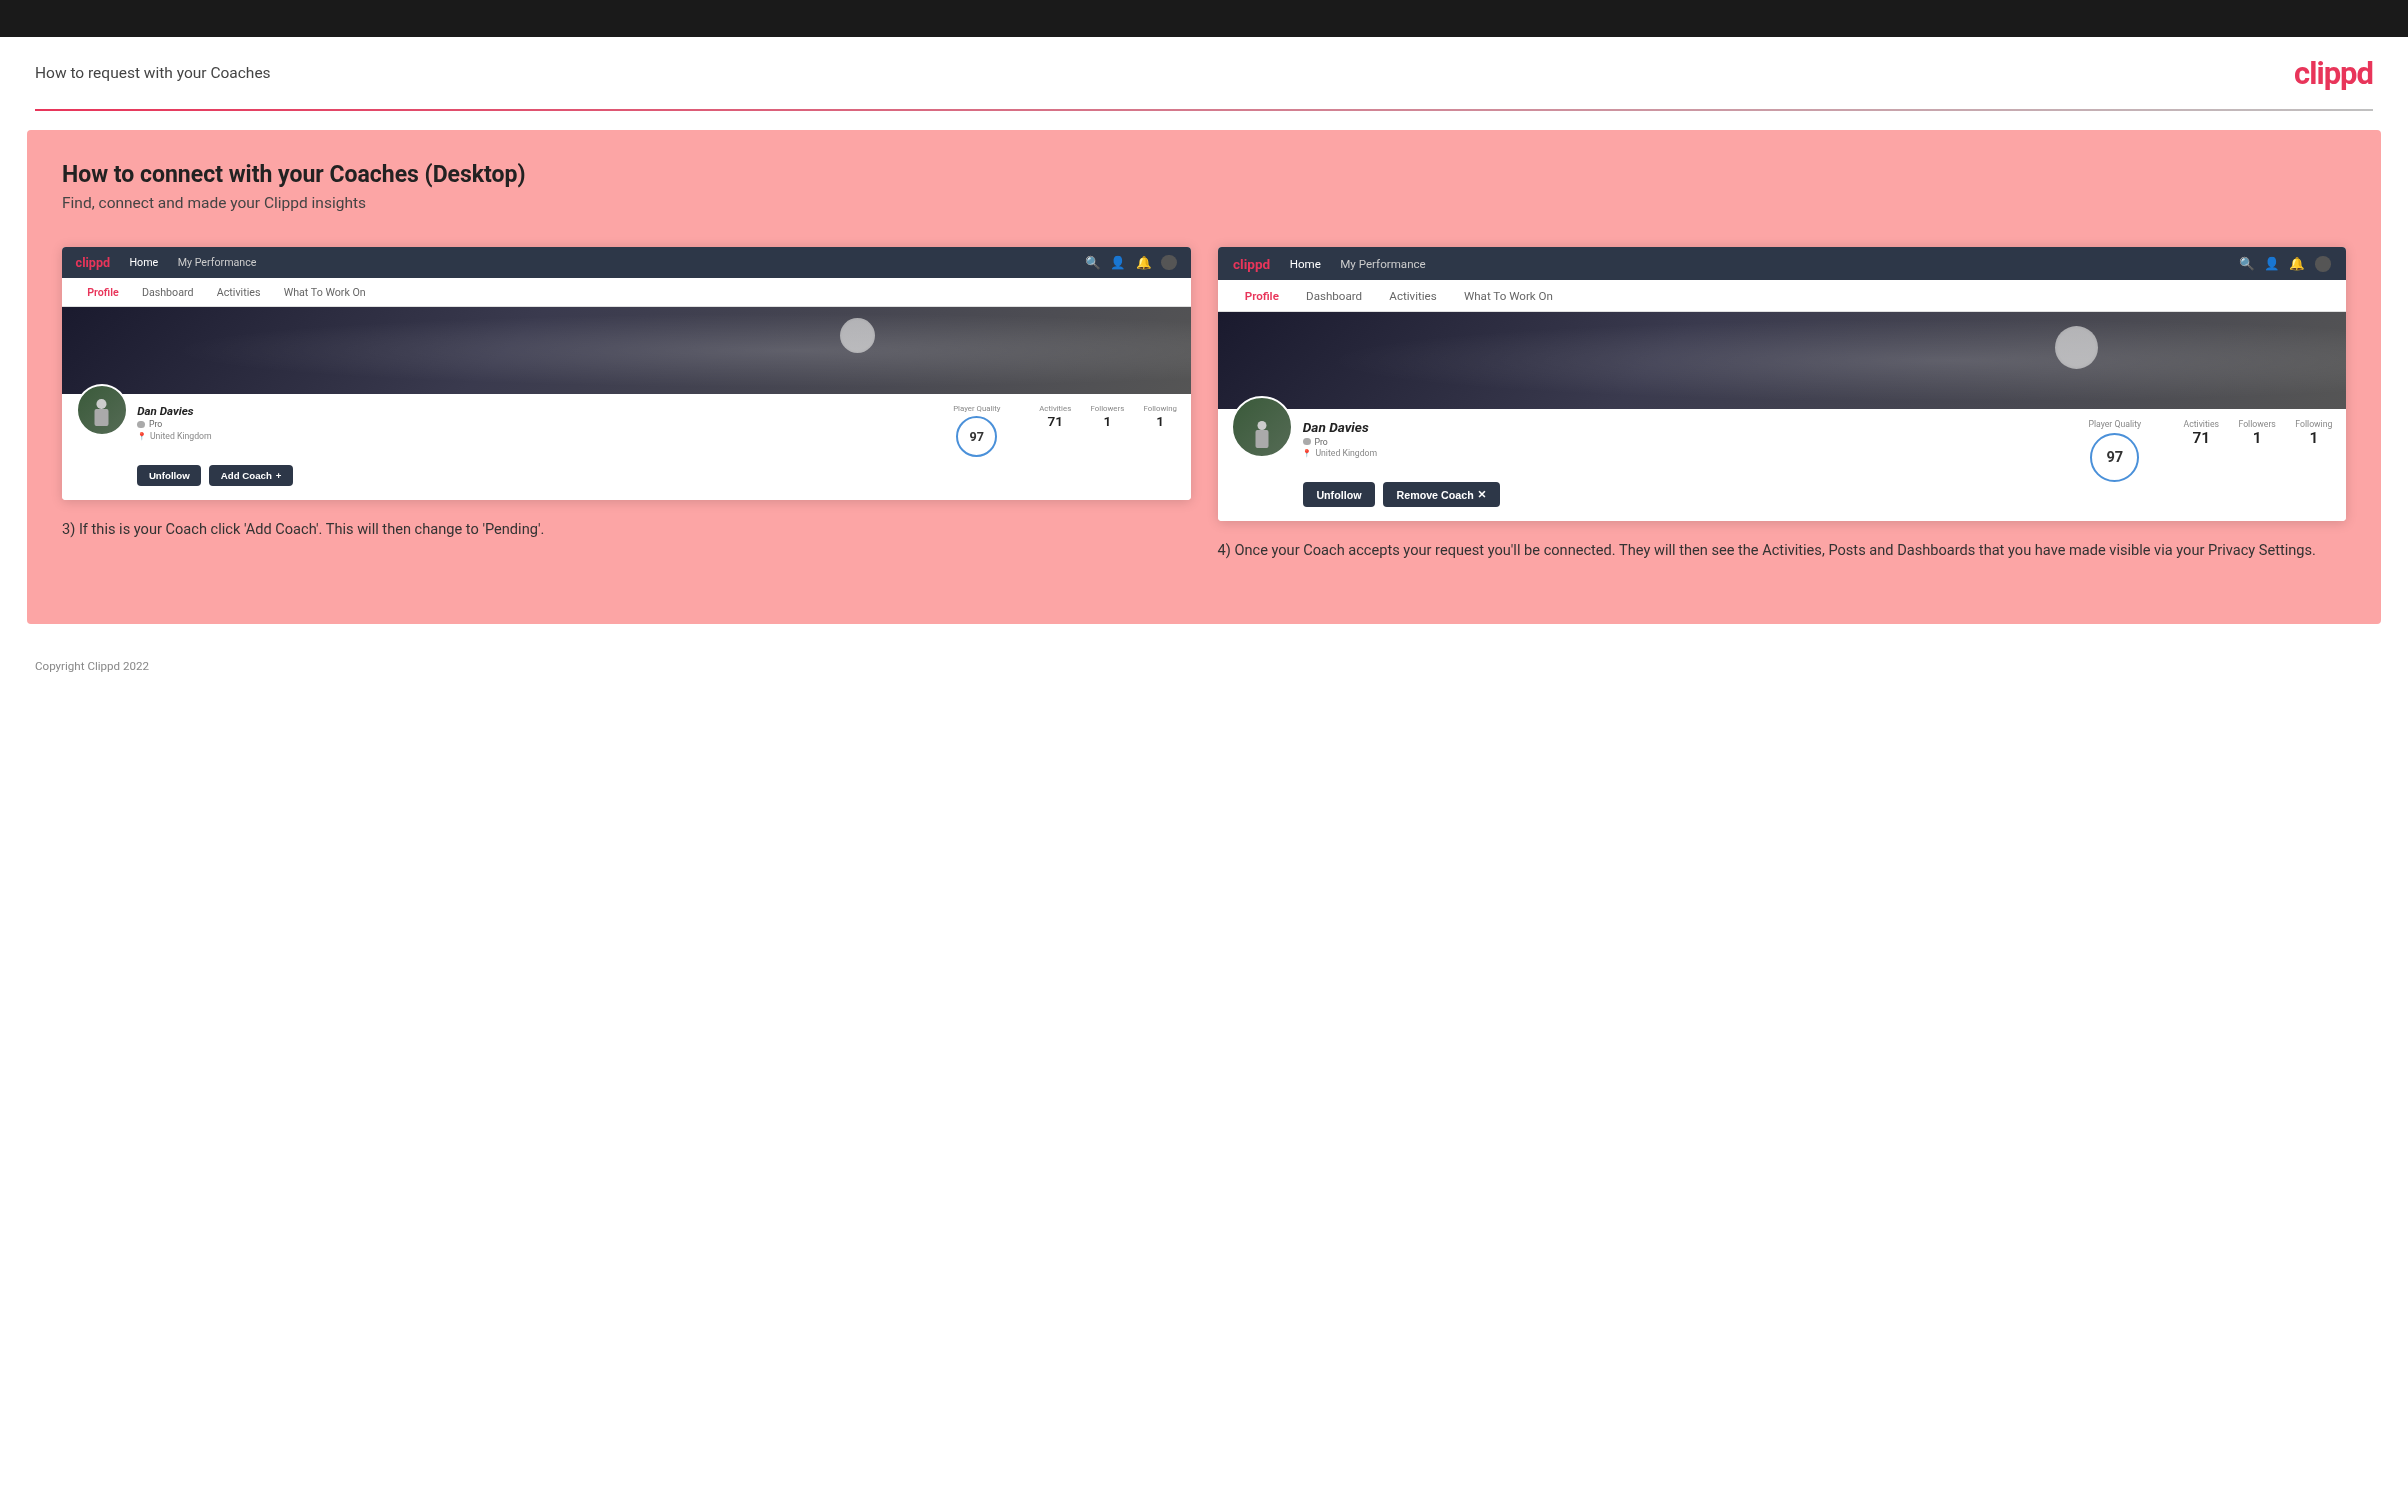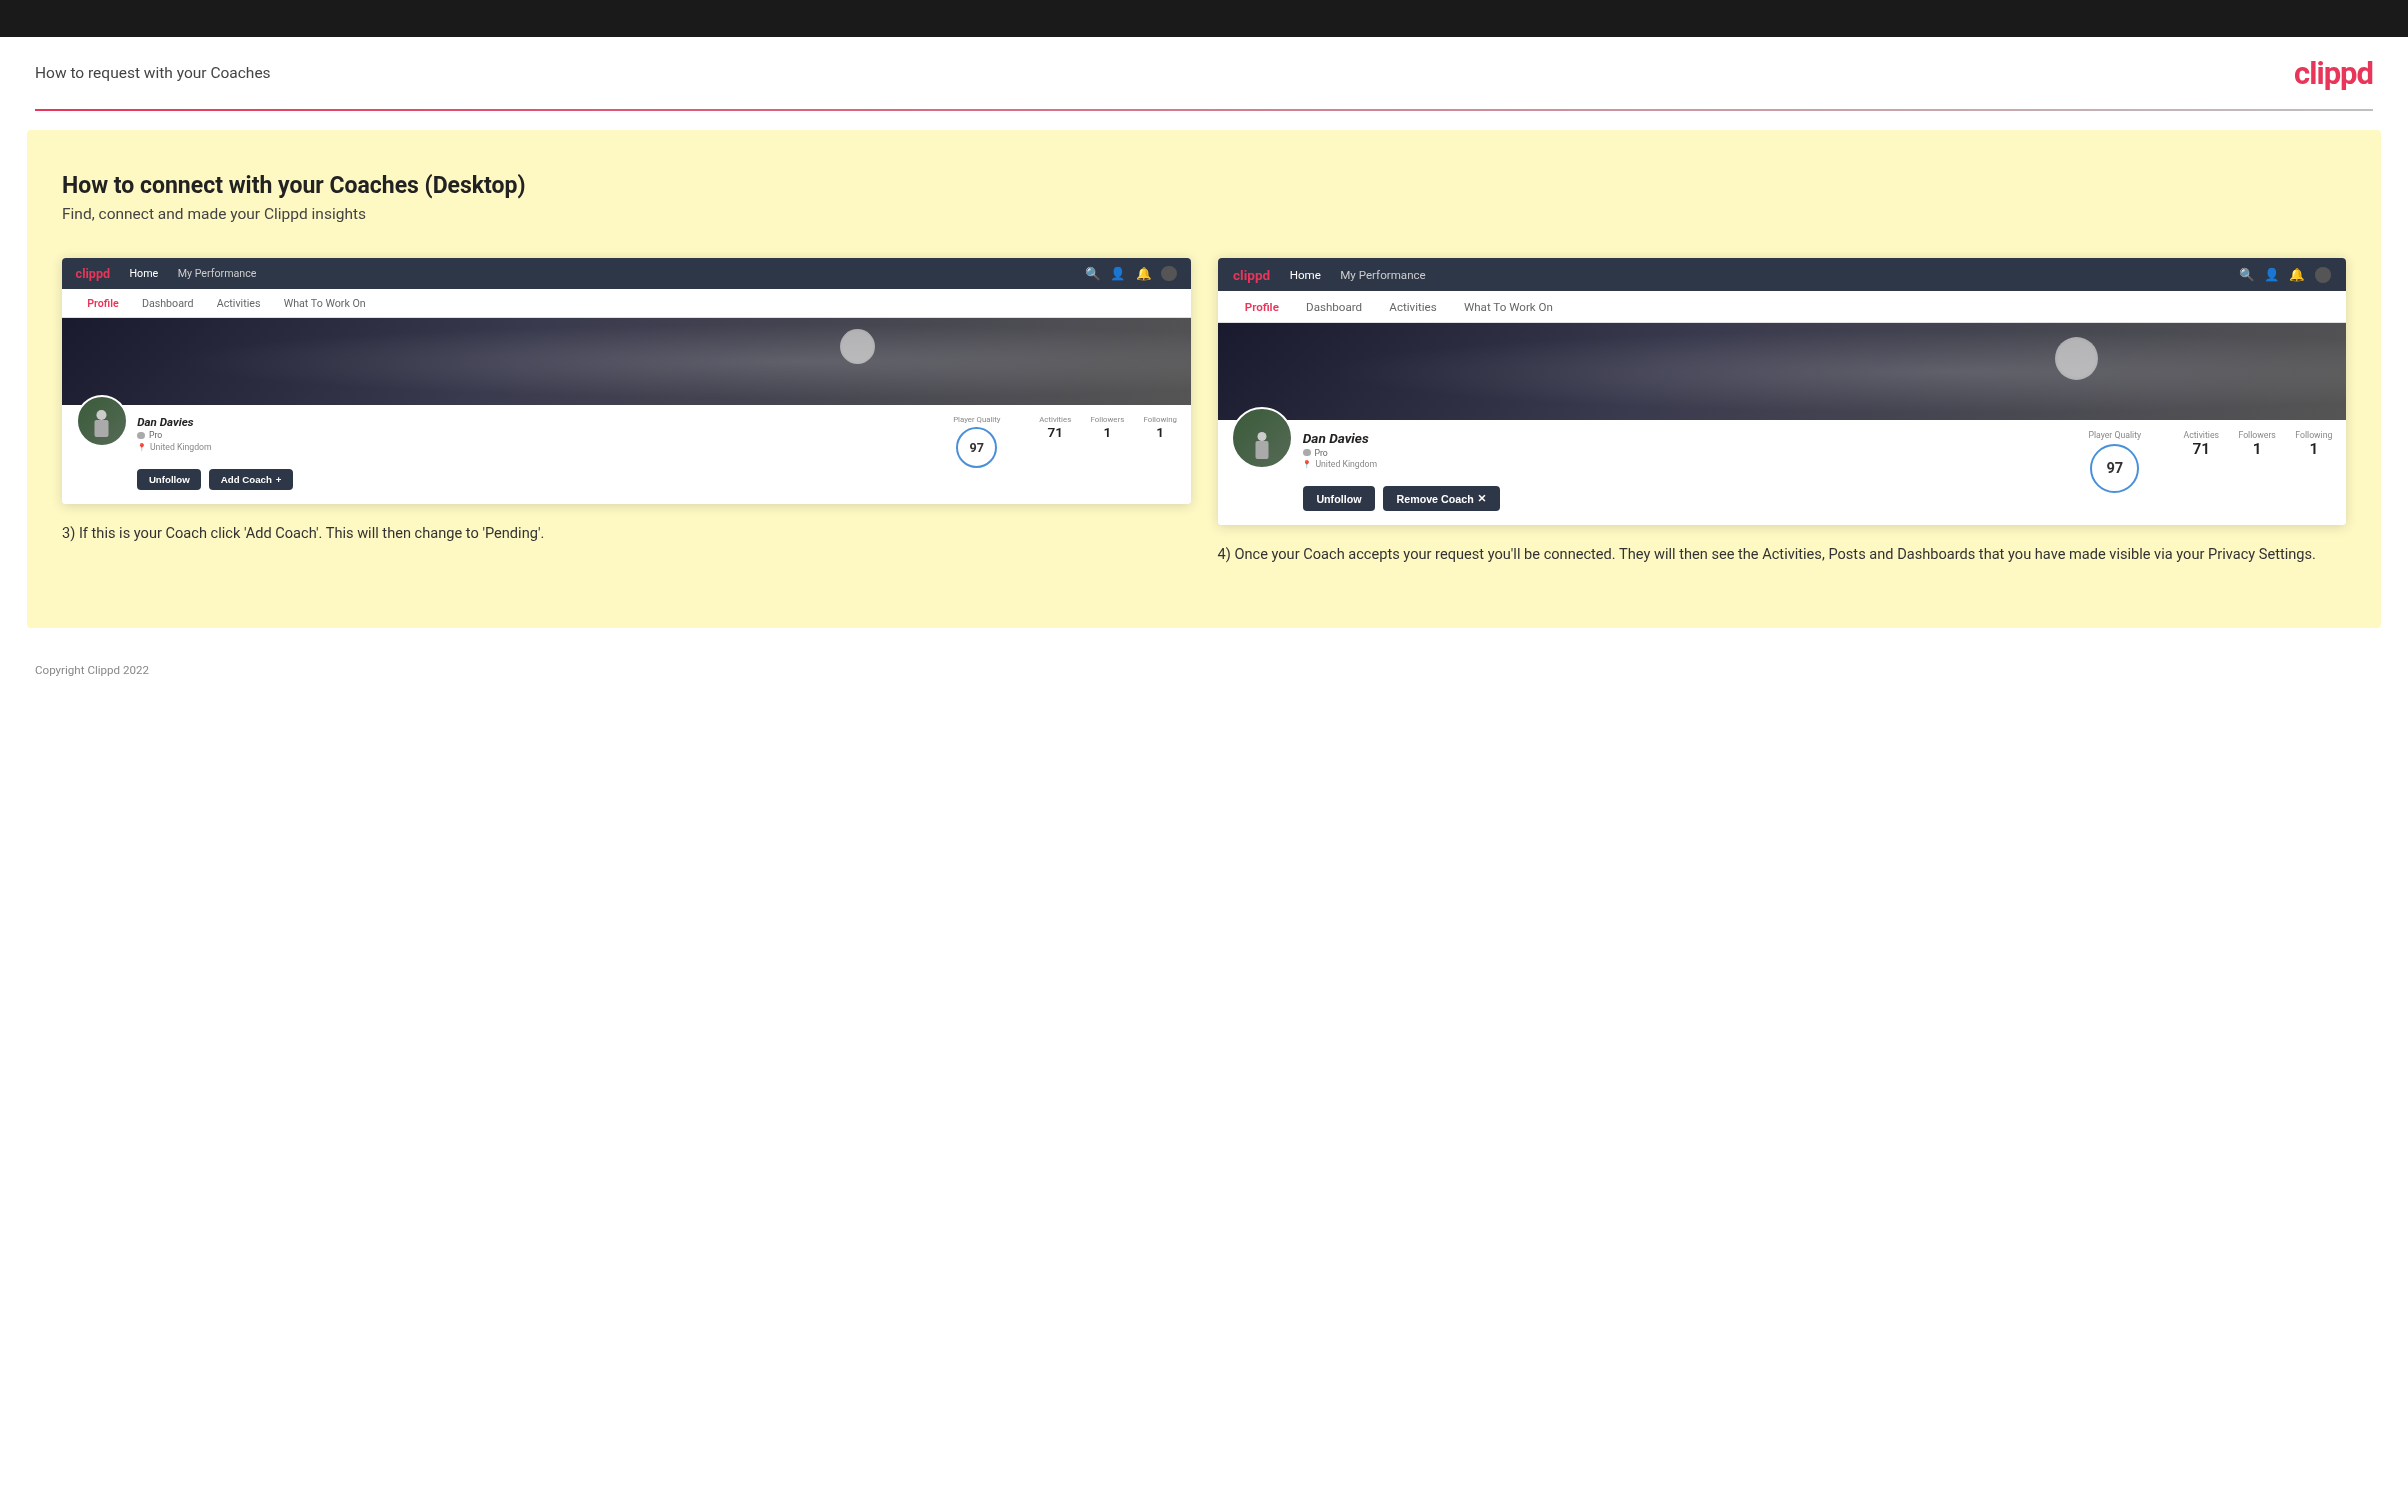--- a/index.html
+++ b/index.html
@@ -38,23 +38,23 @@
 
     
     .header-divider {
       height: 1.9px;
       background: linear-gradient(to right, #e8355a, #c0c0c0);
       margin: 0 35px;
     }
 
     
     .main-content {
-      background: #fef9c3;
+      background: #fca5a5;
       margin: 19.4px 27px;
-      padding: 42px 35px 39px;
+      padding: 31px 35px 39px;
       border-radius: 3.9px;
     }
 
     .page-heading {
       font-size: 23px;
       font-weight: 700;
       color: #222;
       margin-bottom: 5.8px;
     }
     .page-subheading {
@@ -280,21 +280,21 @@
       font-size: 7.8px;
       color: #888;
       text-align: center;
       margin-bottom: 3.9px;
     }
 
     
     .mock-buttons {
       display: flex;
       gap: 7.8px;
-      margin-top: 17px;
+      margin-top: 24px;
     }
     .mock-btn {
       padding: 4.9px 11.6px;
       border-radius: 3.9px;
       font-size: 9.7px;
       font-weight: 600;
       border: none;
       cursor: pointer;
     }
     .mock-btn-dark {

